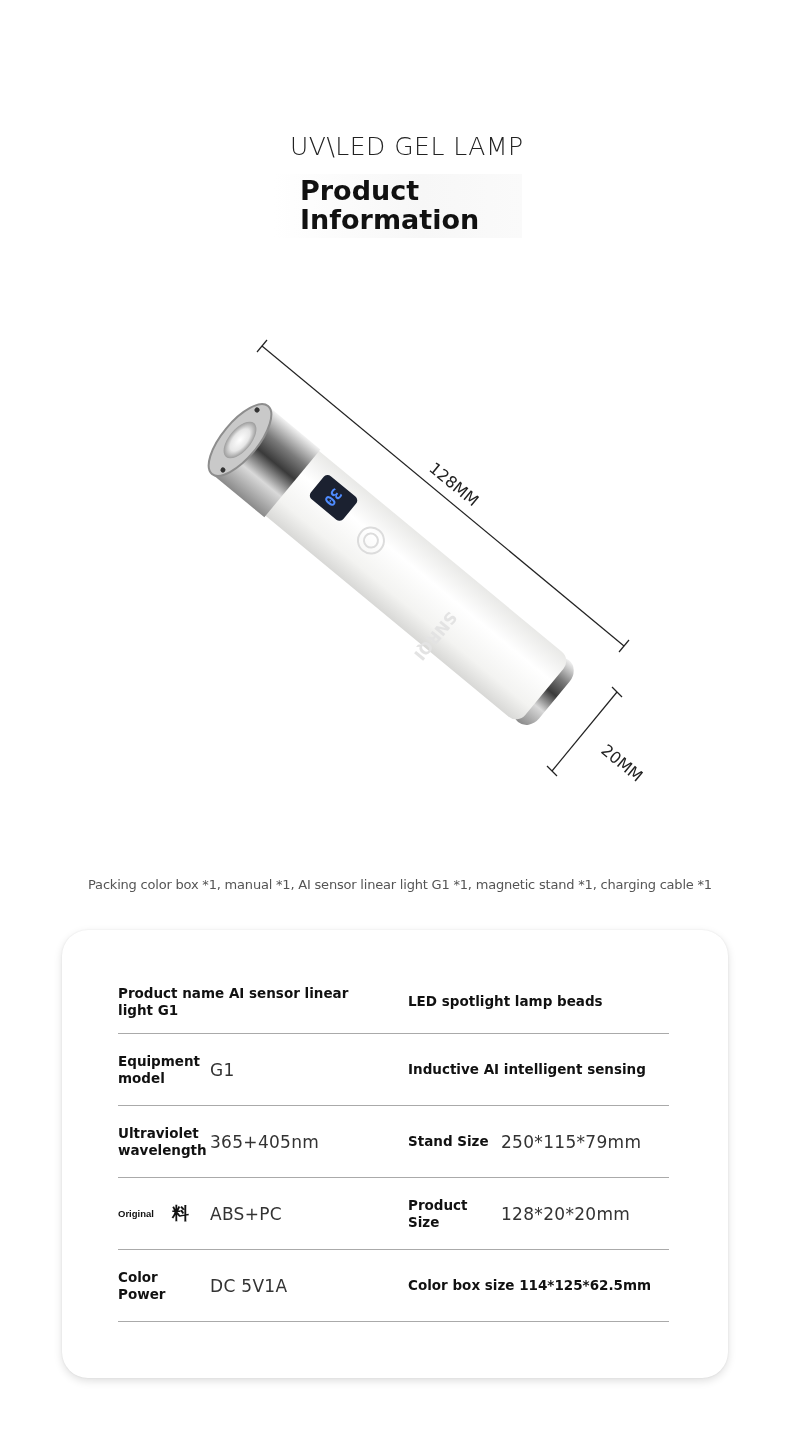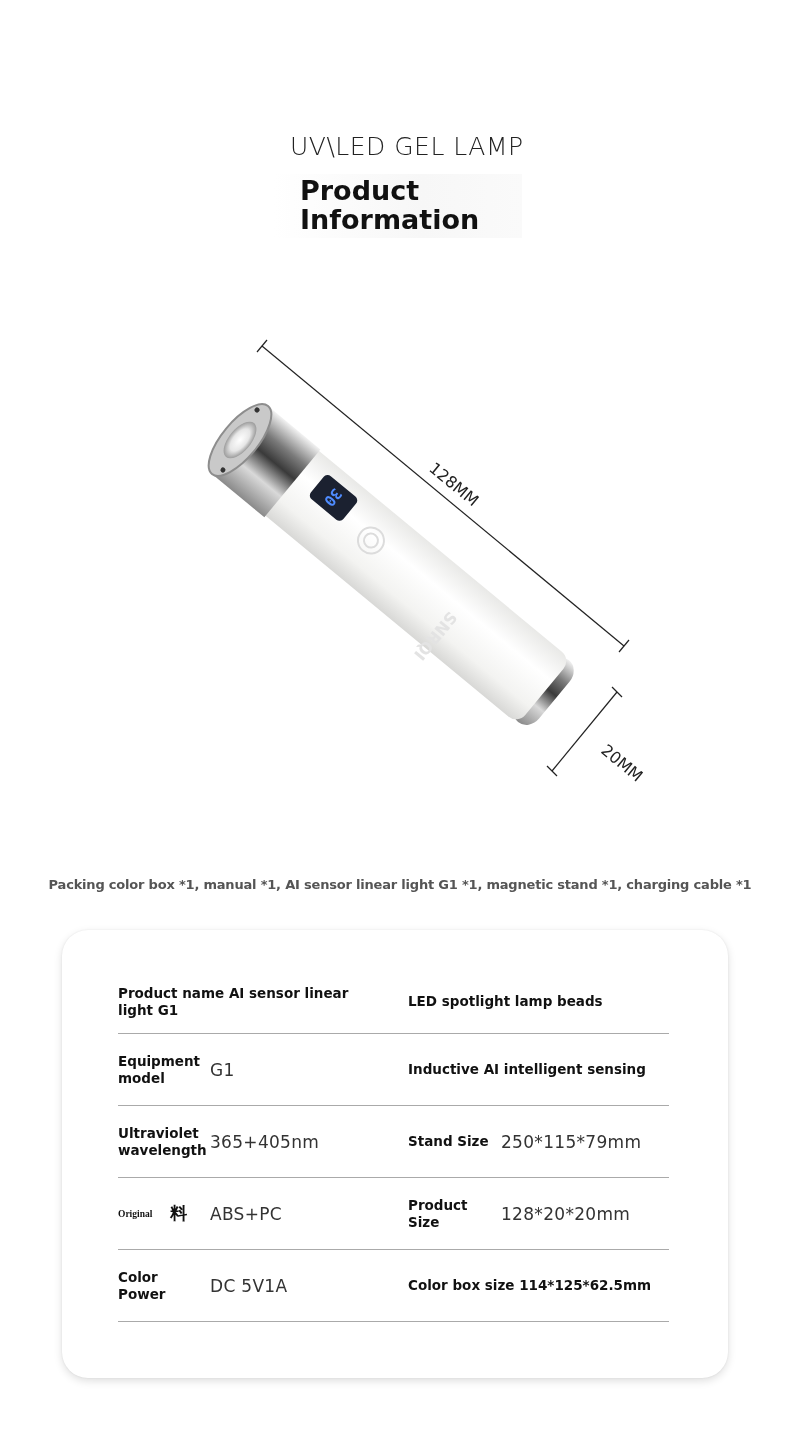--- a/index.html
+++ b/index.html
@@ -18,40 +18,40 @@
   .title {
     position: absolute; left: 280px; top: 176px;
     font-family: "DejaVu Sans", sans-serif; font-weight: bold;
     font-size: 27px; line-height: 29px; color: #111; margin-left: 20px;
   }
 
   .product-visual { position: absolute; left: 0; top: 300px; width: 800px; height: 520px; }
 
   .packing {
     position: absolute; left: 0; top: 877px; width: 800px; text-align: center;
-    font-family: "DejaVu Sans", sans-serif; font-weight: bold; font-size: 13px; color: #555;
+    font-family: "DejaVu Sans", sans-serif; font-weight: normal; font-size: 13px; color: #555;
     letter-spacing: -0.2px;
   }
 
   .card {
     position: absolute; left: 62px; top: 930px; width: 666px; height: 448px;
     background: #fff; border-radius: 26px;
     box-shadow: 0 3px 8px rgba(0,0,0,0.13), 0 0 2px rgba(0,0,0,0.08);
   }
   .spec-table { position: absolute; left: 118px; top: 970px; width: 551px; }
   .spec-row { position: relative; height: 72px; border-bottom: 1.5px solid #aaa; }
   .spec-row:first-child { height: 64px; }
   .cell { position: absolute; top: 0; height: 100%; display: flex; align-items: center; }
   .label {
     font-family: "DejaVu Sans", sans-serif; font-weight: bold; font-size: 13.5px; line-height: 17px; color: #111;
   }
   .value {
     font-family: "DejaVu Sans", sans-serif; font-size: 17px; color: #333; letter-spacing: 0.3px;
   }
-  .small-label { font-family: Liberation Serif, serif; font-weight: bold; font-size: 9.5px; color: #111; }
+  .small-label { font-family: Liberation Sans, sans-serif; font-weight: bold; font-size: 9.5px; color: #111; }
   .cjk { font-weight: bold; font-size: 17px; color: #111; margin-left: 18px; }
 </style>
 </head>
 <body>
 
 <div class="subtitle">UV\LED GEL LAMP</div>
 <div class="title-box"></div>
 <div class="title">
   <div>Product</div>
   <div>Information</div>

